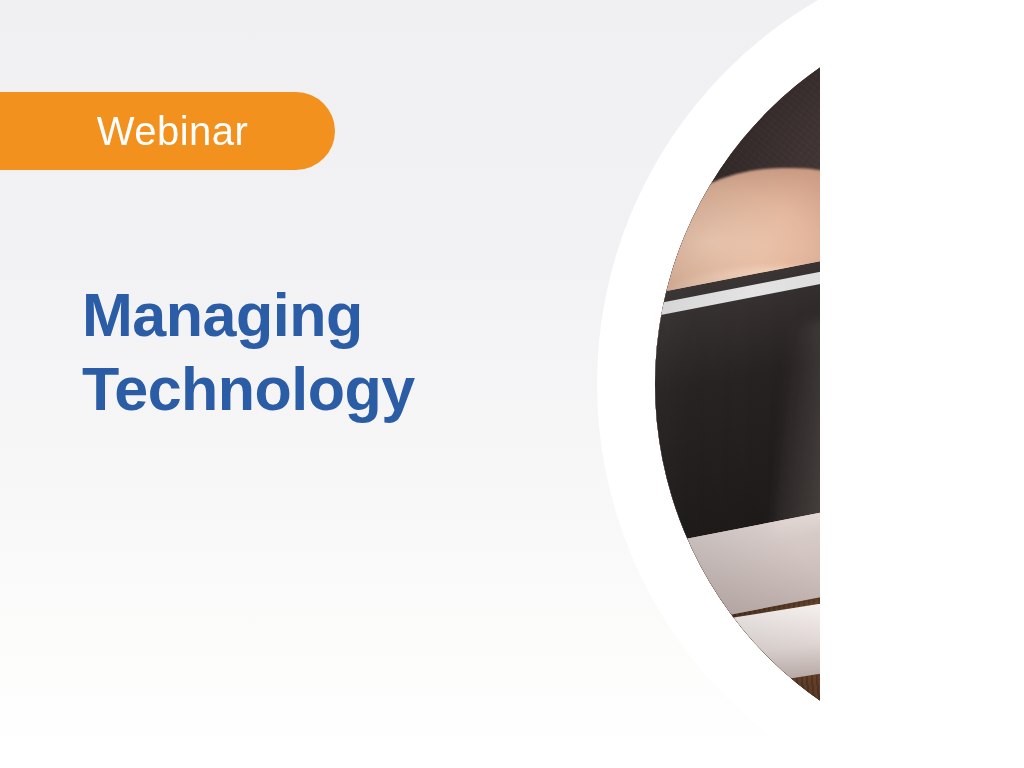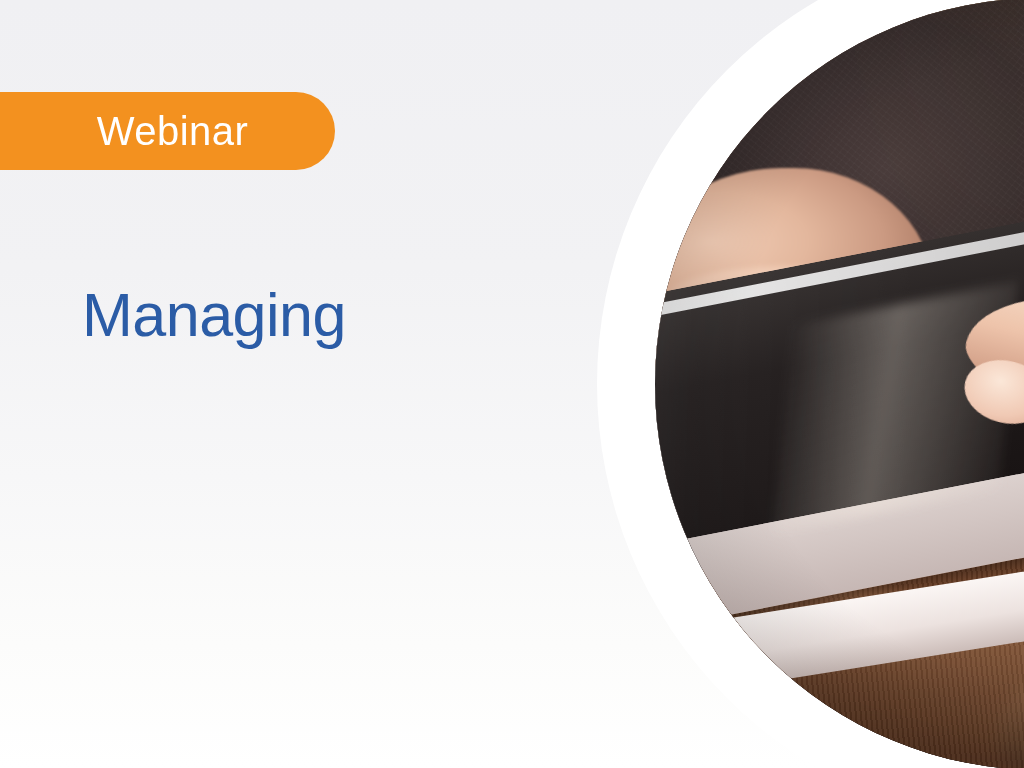--- a/index.html
+++ b/index.html
@@ -9,21 +9,21 @@
     height: 768px;
     overflow: hidden;
   }
   body {
     font-family: "Liberation Sans", sans-serif;
     background: #ffffff;
   }
 
   #slide {
     position: relative;
-    width: 1024px;
+    width: 820px;
     height: 768px;
     overflow: hidden;
     background: linear-gradient(to bottom, #F0F0F3 0%, #F2F2F4 35%, #F7F7F8 62%, #FCFCFB 84%, #FFFFFF 100%);
   }
 
   
   .badge {
     position: absolute;
     left: 0;
     top: 92px;
@@ -49,21 +49,21 @@
 
   .headline {
     position: absolute;
     left: 82px;
     top: 278px;
     width: 470px;
   }
   .headline-line {
     color: #2B5CA6;
     font-size: 61px;
-    font-weight: 400;
+    font-weight: 700;
     line-height: 74px;
     letter-spacing: -0.5px;
     white-space: nowrap;
   }
 
   
   .photo-ring {
     position: absolute;
     left: 597px;
     top: -60px;
@@ -264,20 +264,21 @@
 <body>
 
 <div id="slide">
 
   <div class="badge">
     <span class="badge-label">Webinar</span>
   </div>
 
   <div class="headline">
     <div class="headline-line">Managing</div>
+    <div class="headline-line">Technology</div>
   </div>
 
   <div class="photo-ring"></div>
 
   <div class="photo-circle">
     <div class="ph ph-bg"></div>
     <div class="ph ph-sweater"></div>
     <div class="ph ph-texture"></div>
 
     <div class="ph-trousers"></div>

